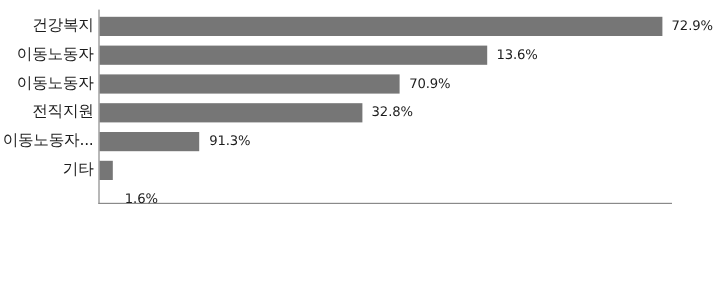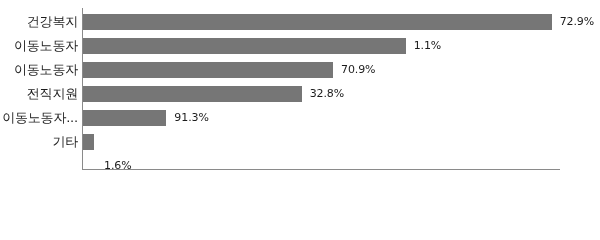--- a/index.html
+++ b/index.html
@@ -109,21 +109,21 @@
       <div class="bar-track">
         <div class="bar" style="width: 468.667px; background: rgb(118, 118, 118);"></div>
         <span class="bar-value" style="left: 476.667px; color: rgb(28, 28, 28);">72.9%</span>
       </div>
     </div>
 
     <div class="bar-row">
       <span class="cat-label" style="color: rgb(28, 28, 28);">이동노동자</span>
       <div class="bar-track">
         <div class="bar" style="width: 322.667px; background: rgb(118, 118, 118);"></div>
-        <span class="bar-value" style="left: 330.667px; color: rgb(28, 28, 28);">1.1%</span>
+        <span class="bar-value" style="left: 330.667px; color: rgb(28, 28, 28);">13.6%</span>
       </div>
     </div>
 
     <div class="bar-row">
       <span class="cat-label" style="color: rgb(28, 28, 28);">이동노동자</span>
       <div class="bar-track">
         <div class="bar" style="width: 250px; background: rgb(118, 118, 118);"></div>
         <span class="bar-value" style="left: 258px; color: rgb(28, 28, 28);">70.9%</span>
       </div>
     </div>

